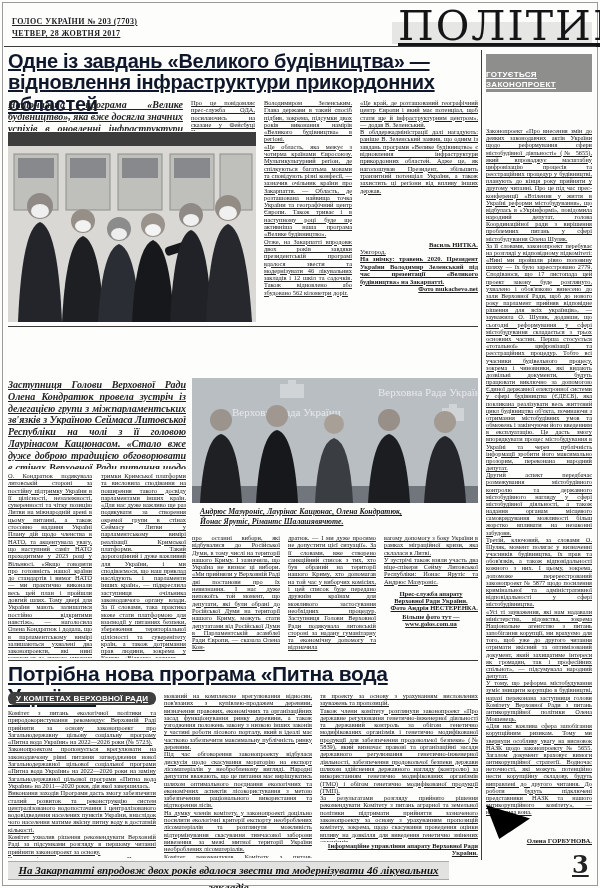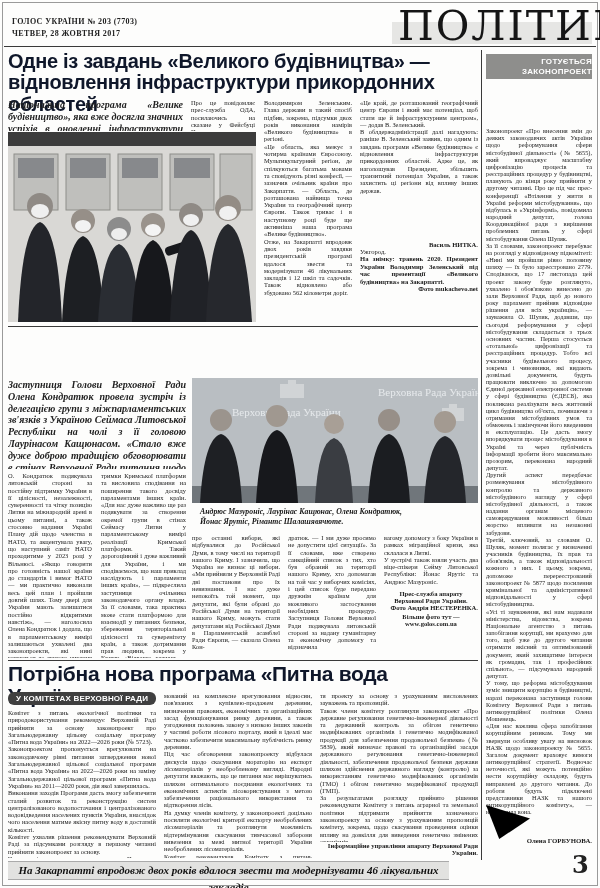--- a/index.html
+++ b/index.html
@@ -1,30 +1,30 @@
 <!DOCTYPE html>
 <html><head>
 <meta charset="utf-8">
 <style>
   html,body{margin:0;padding:0;background:#ffffff;}
   .page{position:relative;width:600px;height:888px;background:#fdfdfc;overflow:hidden;
         font-family:"Liberation Serif",serif;color:#1a1a1a;}
   .frame{position:absolute;left:2px;top:2px;right:2px;bottom:2px;border:1px solid #9a9a9a;pointer-events:none;}
-  .abs{position:absolute;}
+  .abs{position:absolute;text-decoration:underline;}
   .jtxt{text-align:justify;white-space:pre-line;overflow:hidden;line-height:1.14;font-size:6.4px;color:#222;}
   .lead{font-weight:bold;font-style:italic;font-size:10px;line-height:1.18;}
   .hl{font-family:"Liberation Sans",sans-serif;font-weight:bold;color:#0f172a;white-space:pre-line;line-height:1.07;letter-spacing:-0.3px;}
   .rule-h{position:absolute;background:#3a3a3a;height:1px;}
   .rule-v{position:absolute;background:#3a3a3a;width:1px;}
   .mast{font-weight:bold;font-size:8px;letter-spacing:0.4px;line-height:1.5;color:#222;}
   .section-band{position:absolute;background:#e6e6e4;}
   .section-title{font-family:"DejaVu Serif",serif;font-size:41px;letter-spacing:2px;color:#151515;line-height:1;}
   .photo{position:absolute;overflow:hidden;background:#cfcfcd;}
   .kicker{background:#8e8e8c;color:#fff;font-family:"Liberation Sans",sans-serif;font-weight:bold;
-          font-size:8px;line-height:1.25;text-align:right;white-space:pre-line;padding-top:3px;letter-spacing:0.3px;}
+          font-size:8px;line-height:1.25;text-align:left;white-space:pre-line;padding-top:16px;letter-spacing:0.3px;}
   .side-title{font-family:"Liberation Sans",sans-serif;font-weight:bold;font-size:12.5px;line-height:1.15;color:#111;}
   .cap{font-weight:bold;font-style:italic;font-size:7.8px;line-height:1.25;white-space:pre-line;}
   .byline{font-weight:bold;font-size:6.6px;text-align:right;}
   .note{font-weight:bold;font-size:6.6px;line-height:1.15;text-align:justify;}
   .credit{font-weight:bold;font-size:6.6px;text-align:right;}
   .label-box{background:#3f3f3f;color:#fff;font-family:"Liberation Sans",sans-serif;font-weight:bold;
              font-size:8px;text-align:center;line-height:13px;letter-spacing:0.2px;border-radius:6px;}
   .strap{background:#e2e2e0;border-top:1px solid #aaa;border-bottom:1px solid #aaa;
          font-weight:bold;font-style:italic;font-size:11px;text-align:center;line-height:17px;color:#111;}
   .pageno{font-family:"DejaVu Serif",serif;font-size:24px;font-weight:bold;color:#222;}

